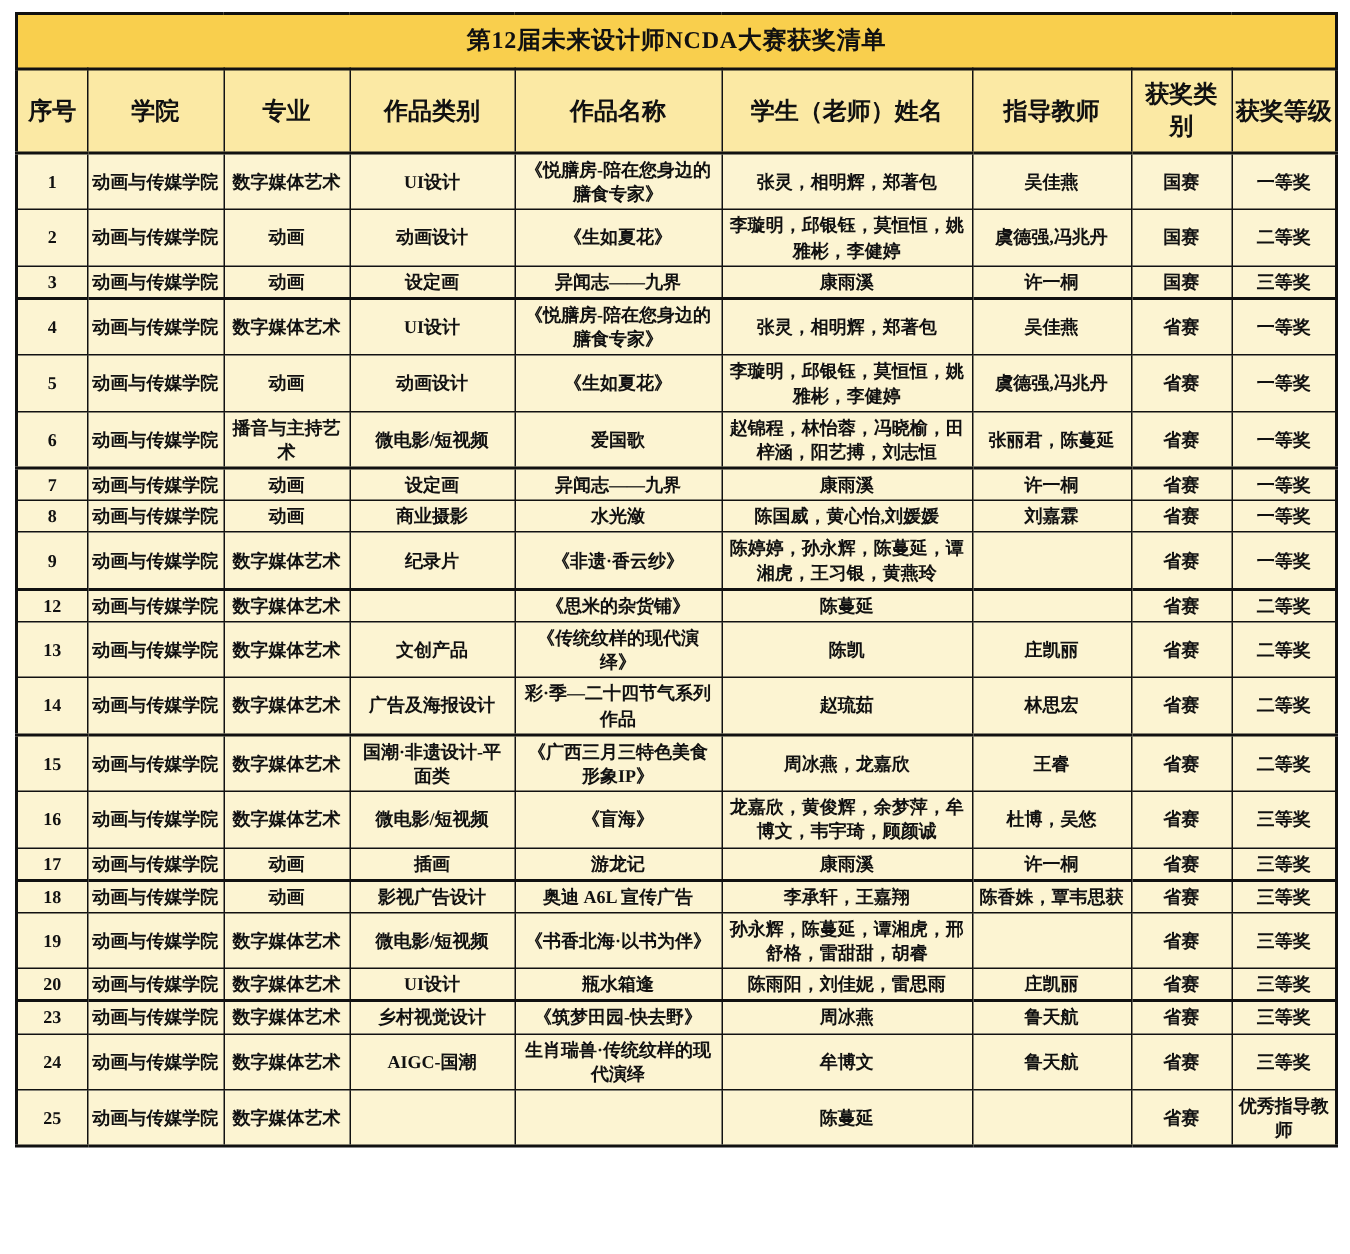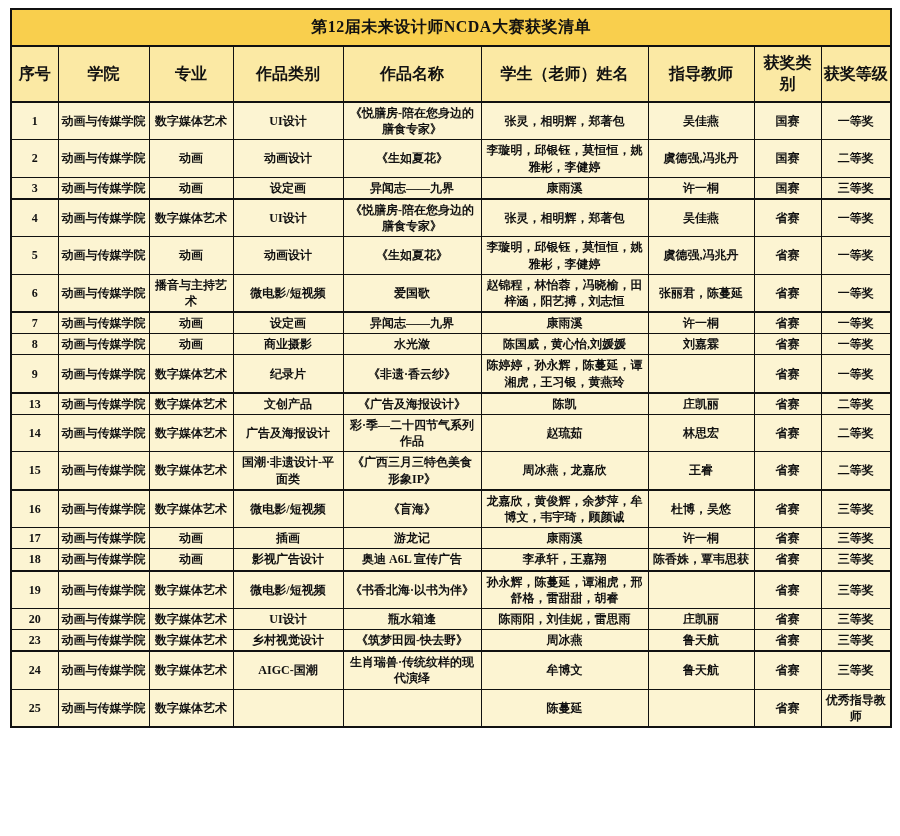--- a/index.html
+++ b/index.html
@@ -165,25 +165,36 @@
           <td>动画与传媒学院</td>
           <td>数字媒体艺术</td>
           <td>纪录片</td>
           <td>《非遗·香云纱》</td>
           <td>陈婷婷，孙永辉，陈蔓延，谭湘虎，王习银，黄燕玲</td>
           <td></td>
           <td>省赛</td>
           <td>一等奖</td>
         </tr>
         <tr>
+          <td>12</td>
+          <td>动画与传媒学院</td>
+          <td>数字媒体艺术</td>
+          <td></td>
+          <td>《思米的杂货铺》</td>
+          <td>陈蔓延</td>
+          <td></td>
+          <td>省赛</td>
+          <td>二等奖</td>
+        </tr>
+        <tr>
           <td>13</td>
           <td>动画与传媒学院</td>
           <td>数字媒体艺术</td>
           <td>文创产品</td>
-          <td>《广告及海报设计》</td>
+          <td>《传统纹样的现代演绎》</td>
           <td>陈凯</td>
           <td>庄凯丽</td>
           <td>省赛</td>
           <td>二等奖</td>
         </tr>
         <tr>
           <td>14</td>
           <td>动画与传媒学院</td>
           <td>数字媒体艺术</td>
           <td>广告及海报设计</td>

